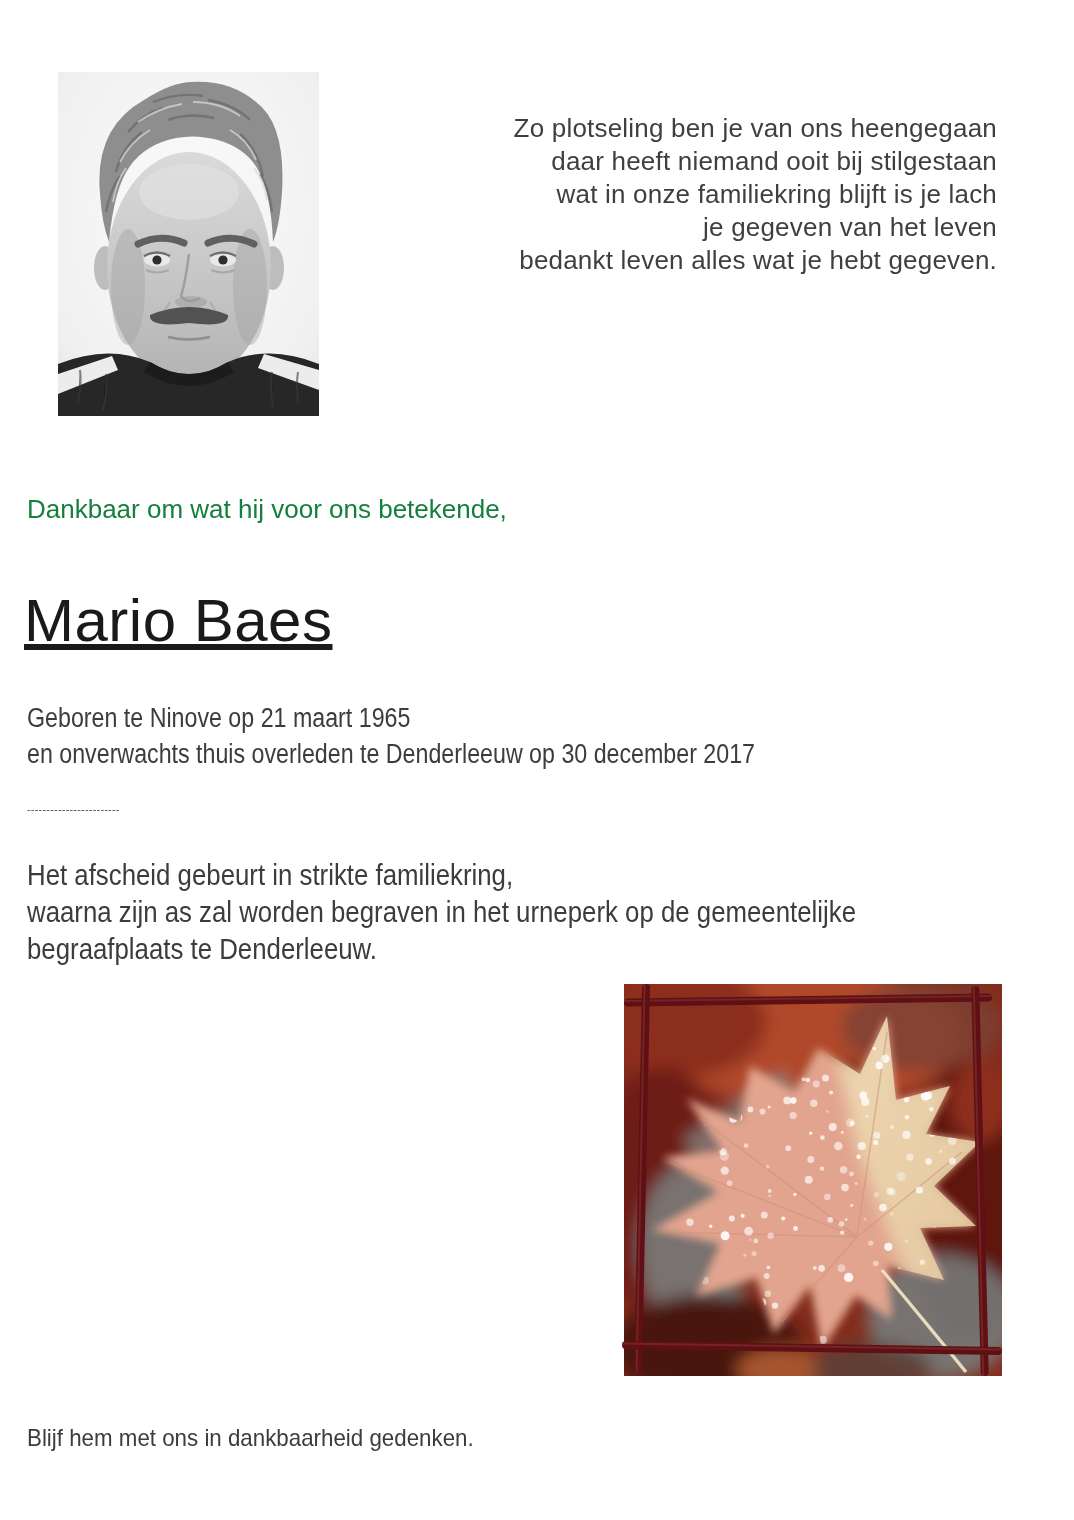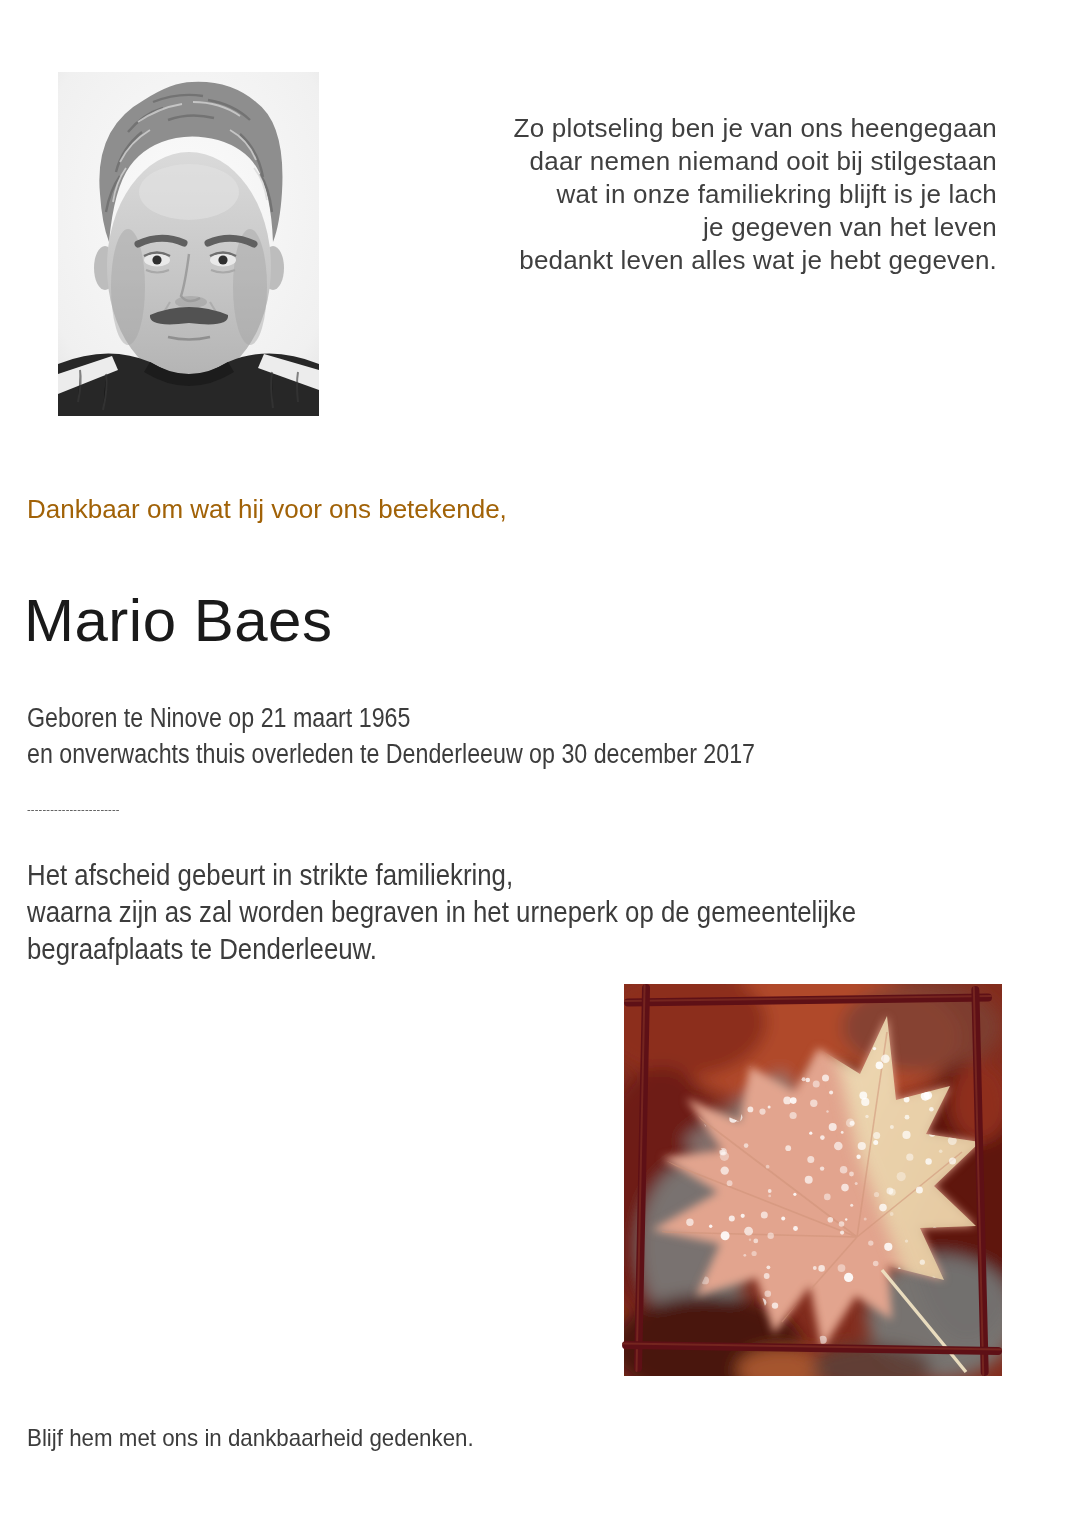--- a/index.html
+++ b/index.html
@@ -6,24 +6,24 @@
   .page{
     position:relative;width:1074px;height:1520px;margin:0 auto;
     background:#ffffff;overflow:hidden;
     font-family:"Liberation Sans",sans-serif;color:#3e3e3e;
   }
   .abs{position:absolute;}
   .poem{
     top:112px;right:77px;text-align:right;
     font-size:26px;line-height:33px;letter-spacing:.2px;color:#3f3f3f;
   }
-  .intro{left:27px;top:492px;font-size:26px;line-height:34px;color:#a16207;}
+  .intro{left:27px;top:492px;font-size:26px;line-height:34px;color:#15803d;}
   .name{
     left:24px;top:586px;margin:0;font-weight:400;
-    font-size:60px;letter-spacing:.5px;color:#1a1a1a;
+    font-size:60px;letter-spacing:.5px;color:#1a1a1a;text-decoration:underline;
   }
   .life{
     left:27px;top:700px;font-size:27px;line-height:36px;color:#3c3c3c;
     transform:scaleX(.86);transform-origin:0 0;white-space:nowrap;
   }
   .divider{
     left:27px;top:800px;font-size:11px;letter-spacing:.2px;color:#4c4c4c;
     line-height:18px;
   }
   .farewell{
@@ -120,21 +120,21 @@
         <path d="M20,330 Q24,310 22,298"></path>
           <path d="M45,338 Q50,316 48,302"></path>
         <path d="M215,336 Q212,314 214,300"></path>
           <path d="M240,330 Q238,312 240,300"></path>
       </g>
     </svg>
   </div>
 
   <div class="abs poem">
     <div>Zo plotseling ben je van ons heengegaan</div>
-    <div>daar nemen niemand ooit bij stilgestaan</div>
+    <div>daar heeft niemand ooit bij stilgestaan</div>
     <div>wat in onze familiekring blijft is je lach</div>
     <div>je gegeven van het leven</div>
     <div>bedankt leven alles wat je hebt gegeven.</div>
   </div>
 
   <div class="abs intro">
     <div>Dankbaar om wat hij voor ons betekende,</div>
   </div>
 
   <h1 class="abs name">Mario Baes</h1>

